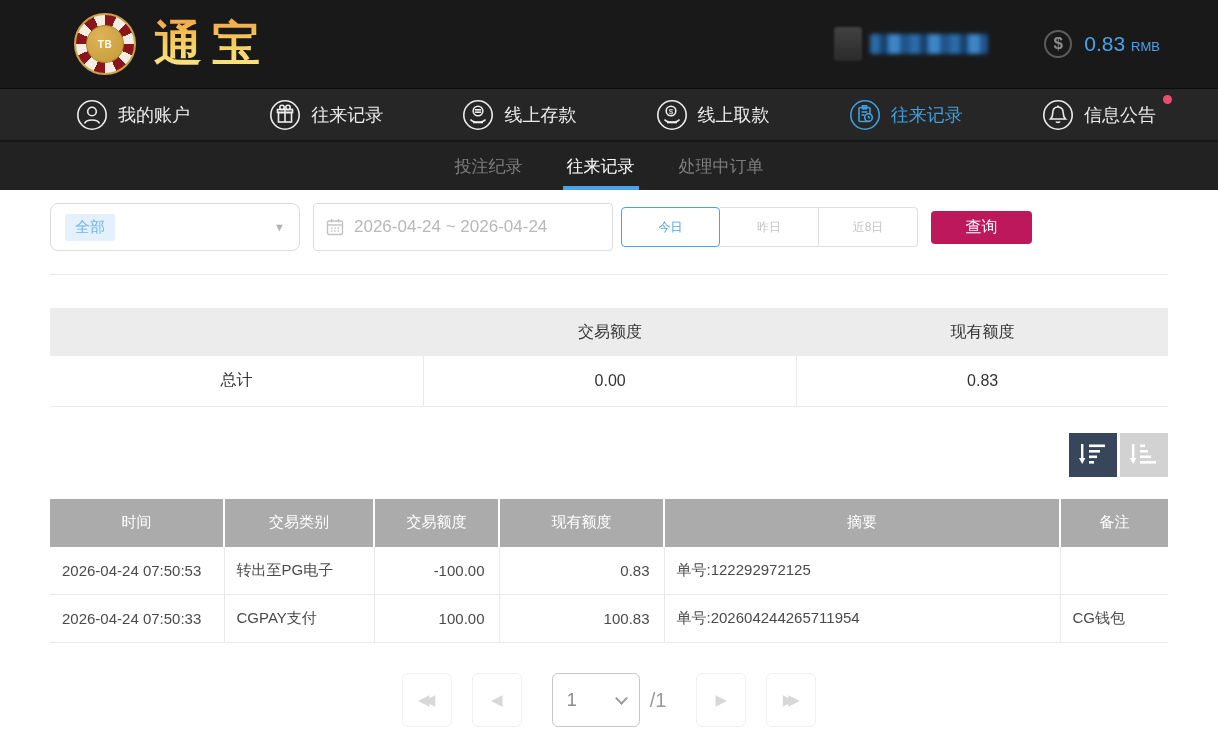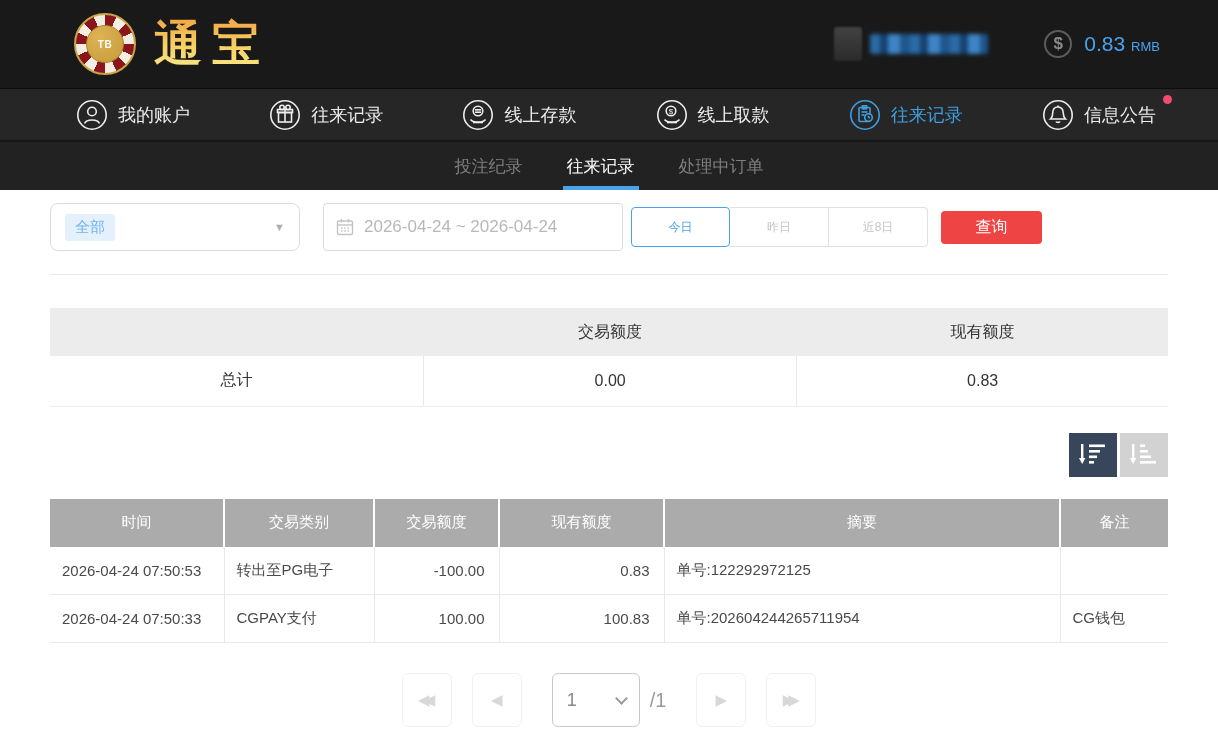--- a/index.html
+++ b/index.html
@@ -54,30 +54,30 @@
 
   
   .content { padding:0 50px; }
   .filters { margin-top:13px; display:flex; align-items:center; height:48px; }
   .type-select { width:250px; height:48px; border:1px solid #dcdcdc; border-radius:8px;
     display:flex; align-items:center; padding:0 14px; cursor:pointer; position:relative; }
   .type-chip { background:#e4f1fc; color:#70b5ea; font-size:15px; padding:4px 10px;
     border-radius:3px; }
   .select-caret { position:absolute; right:14px; color:#b0b0b0; font-size:11px; }
   .date-field { width:300px; height:48px; border:1px solid #dcdcdc; border-radius:4px;
-    margin-left:23px; display:flex; align-items:center; padding:0 12px; cursor:pointer; }
+    margin-left:13px; display:flex; align-items:center; padding:0 12px; cursor:pointer; }
   .cal-icon { width:18px; height:18px; display:block; }
   .date-text { color:#b8b8b8; font-size:17px; margin-left:10px; }
   .quick-group { display:flex; margin-left:8px; }
   .qbtn { width:99px; height:40px; background:#fff; border:1px solid #e0e0e0;
     border-left-width:0; color:#c4c4c4; font-size:12px; cursor:pointer; }
   .qbtn:first-child { border-left-width:1px; border-radius:4px 0 0 4px; }
   .qbtn:last-child { border-radius:0 4px 4px 0; }
   .qbtn.active { border:1px solid #4aa3e8; color:#4aa3e8; border-radius:4px; }
-  .search-btn { width:101px; height:33px; margin-left:13px; background:#ef4444;
+  .search-btn { width:101px; height:33px; margin-left:13px; background:#be185d;
     border:none; border-radius:4px; color:#fff; font-size:16px; cursor:pointer; }
 
   .divider { margin-top:23px; border-bottom:1px solid #e9e9e9; }
 
   
   table { border-collapse:collapse; width:100%; }
   .summary { margin-top:33px; }
   .summary th { height:48px; background:#ececec; font-weight:normal; font-size:16px;
     color:#333; text-align:center; }
   .summary td { height:50px; font-size:16px; color:#333; text-align:center;

